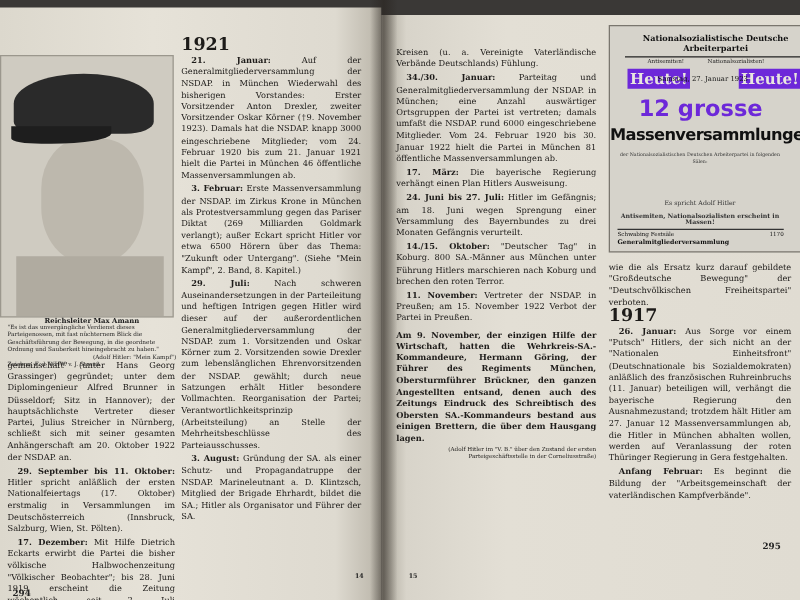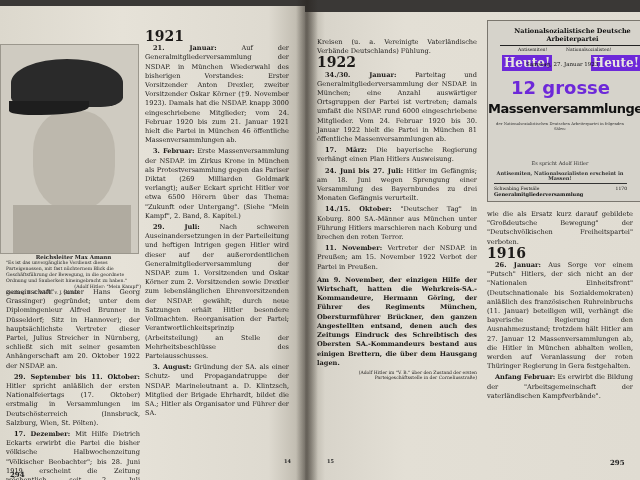--- a/index.html
+++ b/index.html
@@ -67,21 +67,20 @@
 
     </div>
 
     <div class="pagenum" style="left:10px;top:464px;">294</div>
     <div class="pagenum" style="left:284px;top:452px;font-size:5px;">14</div>
   </div>
 
   <div class="page right">
     <div class="col" style="left:12px;top:26px;width:160px;">
       <p style="text-indent:0">Kreisen (u. a. Vereinigte Vaterländische Verbände Deutschlands) Fühlung.</p>
-      <div class="year">1922</div>
       <p><span class="b">34./30. Januar:</span> <span>Parteitag und Generalmitgliederversammlung der NSDAP. in München; eine Anzahl auswärtiger Ortsgruppen der Partei ist vertreten; damals umfaßt die NSDAP. rund 6000 eingeschriebene Mitglieder. Vom 24. Februar 1920 bis 30. Januar 1922 hielt die Partei in München 81 öffentliche Massenversammlungen ab.</span></p>
       <p><span class="b">17. März:</span> <span>Die bayerische Regierung verhängt einen Plan Hitlers Ausweisung.</span></p>
       <p><span class="b">24. Juni bis 27. Juli:</span> <span>Hitler im Gefängnis; am 18. Juni wegen Sprengung einer Versammlung des Bayernbundes zu drei Monaten Gefängnis verurteilt.</span></p>
       <p><span class="b">14./15. Oktober:</span> <span>"Deutscher Tag" in Koburg. 800 SA.-Männer aus München unter Führung Hitlers marschieren nach Koburg und brechen den roten Terror.</span></p>
       <p><span class="b">11. November:</span> <span>Vertreter der NSDAP. in Preußen; am 15. November 1922 Verbot der Partei in Preußen.</span></p>
       <p class="b" style="text-indent:0;margin-top:4px">Am 9. November, der einzigen Hilfe der Wirtschaft, hatten die Wehrkreis-SA.-Kommandeure, Hermann Göring, der Führer des Regiments München, Obersturmführer Brückner, den ganzen Angestellten entsand, denen auch des Zeitungs Eindruck des Schreibtisch des Obersten SA.-Kommandeurs bestand aus einigen Brettern, die über dem Hausgang lagen.</p>
       <p style="font-size:4.5px;line-height:5.5px;text-align:right">(Adolf Hitler im "V. B." über den Zustand der ersten Parteigeschäftsstelle in der Corneliusstraße)</p>
     </div>
 
     <div class="poster">
@@ -99,23 +98,23 @@
       <div class="pfoot">
         <span>Schwabing</span>
         <span>Festsäle</span>
         <span style="float:right">1170</span>
         <div class="f2">Generalmitgliederversammlung</div>
       </div>
     </div>
 
     <div class="col" style="left:182px;top:198px;width:146px;">
       <p style="text-indent:0">wie die als Ersatz kurz darauf gebildete "Großdeutsche Bewegung" der "Deutschvölkischen Freiheitspartei" verboten.</p>
-      <div class="year">1916</div>
+      <div class="year">1917</div>
       <p><span class="b">26. Januar:</span> <span>Aus Sorge vor einem "Putsch" Hitlers, der sich nicht an der "Nationalen Einheitsfront" (Deutschnationale bis Sozialdemokraten) anläßlich des französischen Ruhreinbruchs (11. Januar) beteiligen will, verhängt die bayerische Regierung den Ausnahmezustand; trotzdem hält Hitler am 27. Januar 12 Massenversammlungen ab, die Hitler in München abhalten wollen, werden auf Veranlassung der roten Thüringer Regierung in Gera festgehalten.</span></p>
-      <p><span class="b">Anfang Februar:</span> <span>Es erwirbt die Bildung der "Arbeitsgemeinschaft der vaterländischen Kampfverbände".</span></p>
+      <p><span class="b">Anfang Februar:</span> <span>Es beginnt die Bildung der "Arbeitsgemeinschaft der vaterländischen Kampfverbände".</span></p>
     </div>
 
     <div class="pagenum" style="left:22px;top:446px;font-size:5px;">15</div>
-    <div class="pagenum" style="left:305px;top:446px;text-align:right;">295</div>
+    <div class="pagenum" style="left:305px;top:420px;text-align:right;">295</div>
   </div>
 
   <div class="gutter"></div>
 </div>
 
 </body></html>

